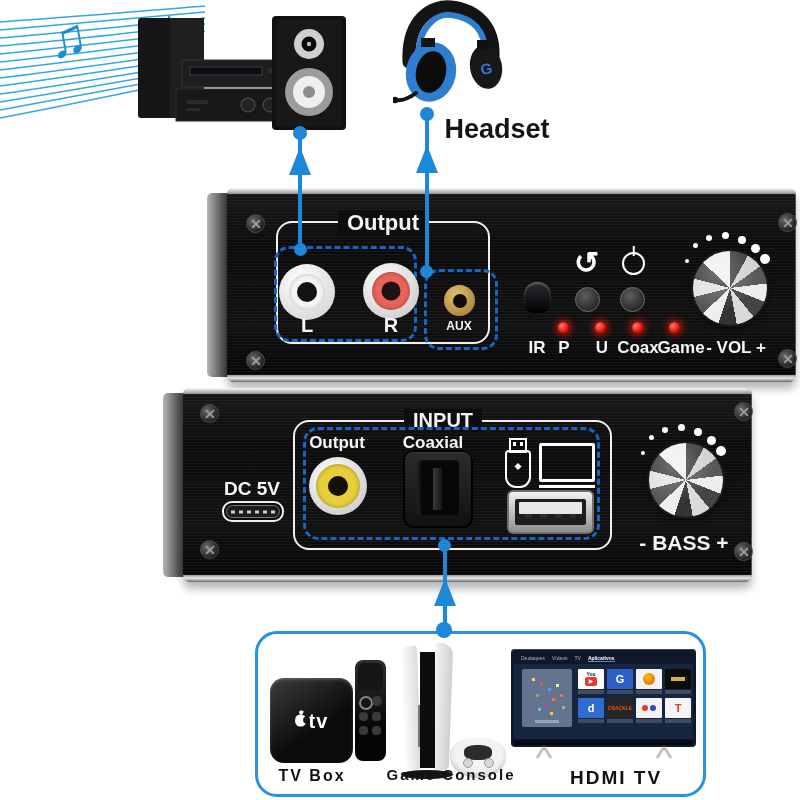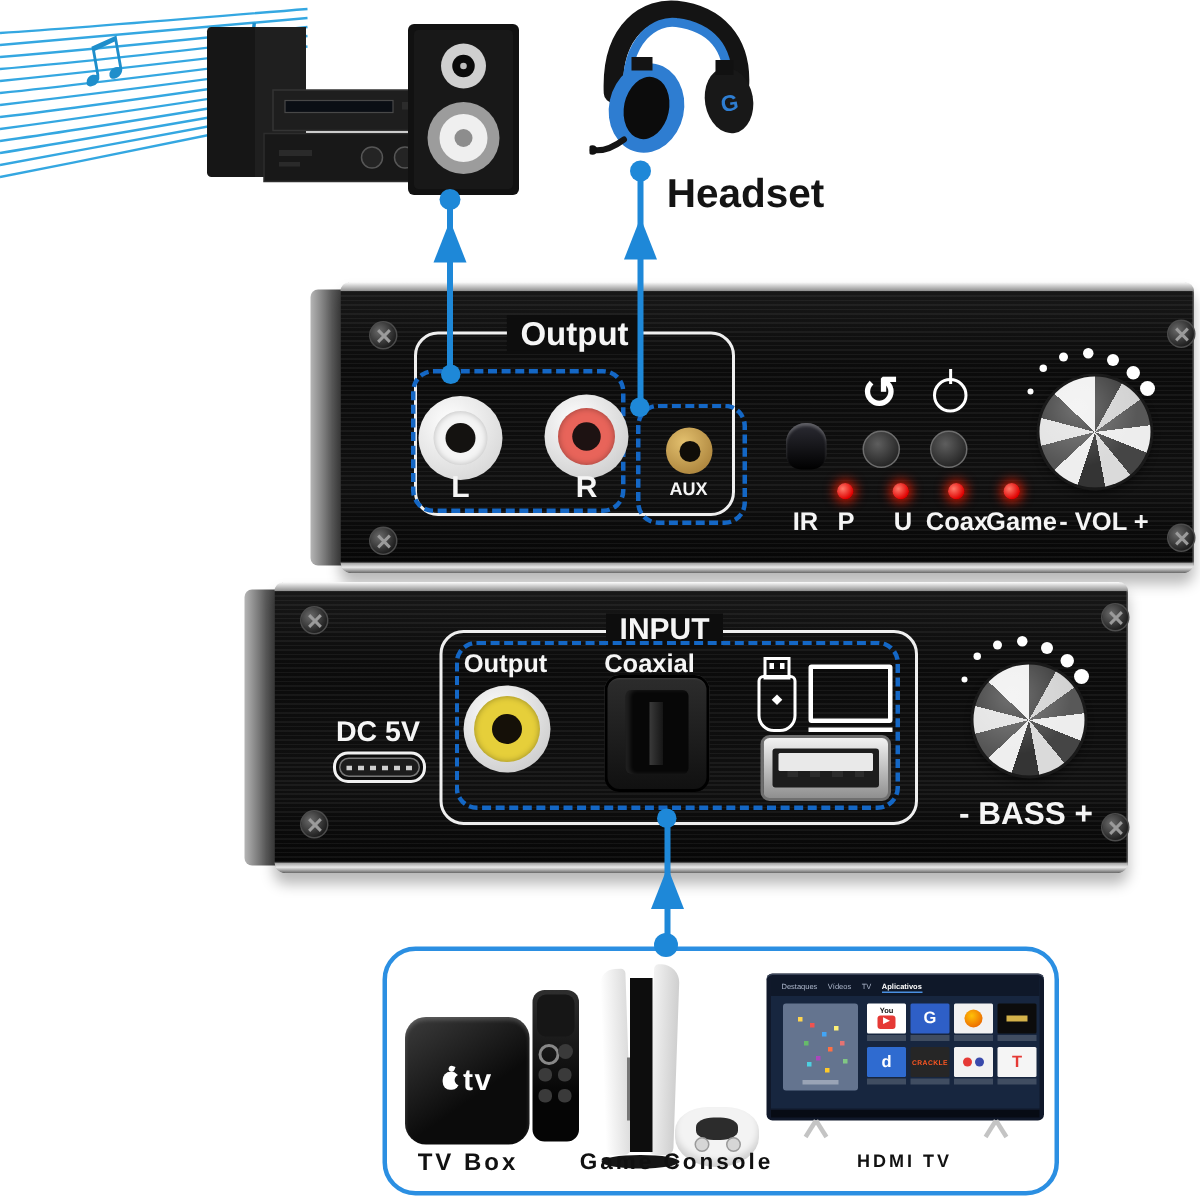--- a/index.html
+++ b/index.html
@@ -464,16 +464,16 @@
       <div class="bezel"></div>
     </div>
     <div class="tvfoot" style="left:273px;top:112px;">
         <i></i>
         <i></i>
       </div>
     <div class="tvfoot" style="left:393px;top:112px;">
         <i></i>
         <i></i>
       </div>
-    <span class="srclabel" style="left:345px;top:133px;font-size:12px;">HDMI TV</span>
+    <span class="srclabel" style="left:358px;top:133px;font-size:19px;">HDMI TV</span>
   </div>
 
 </div>
 
 </body></html>

